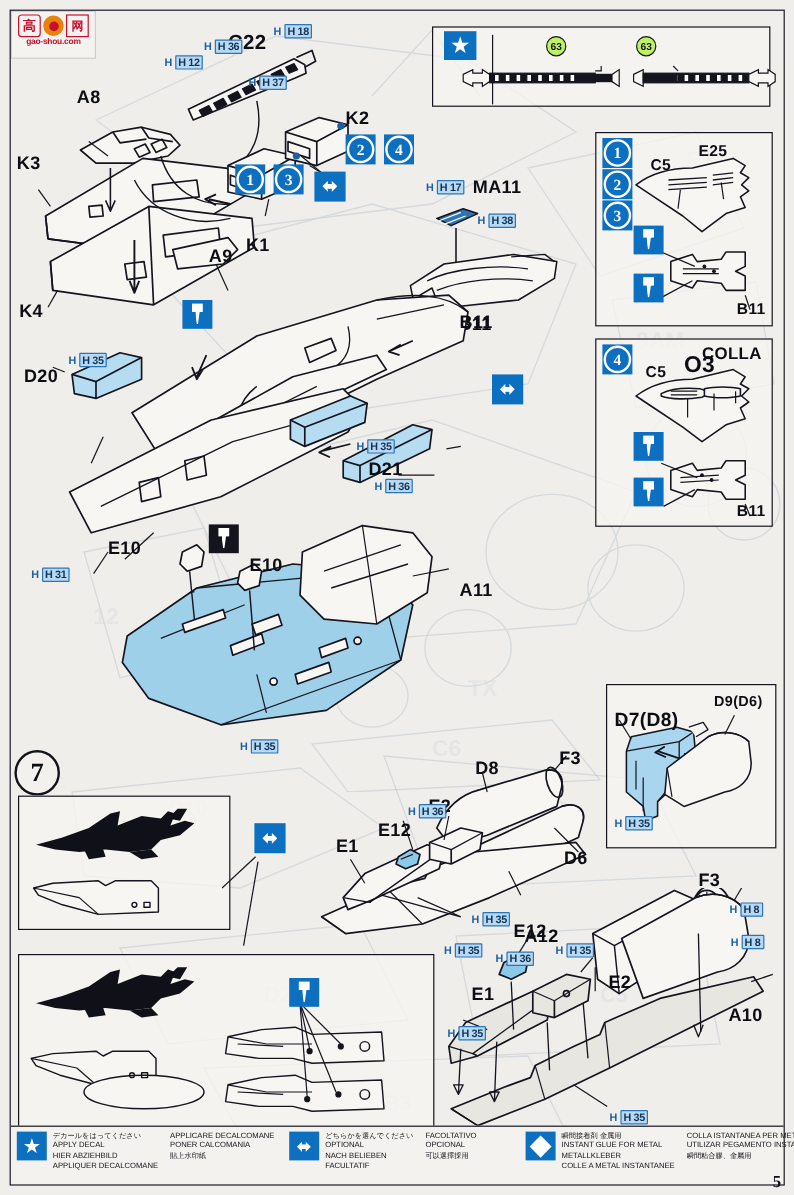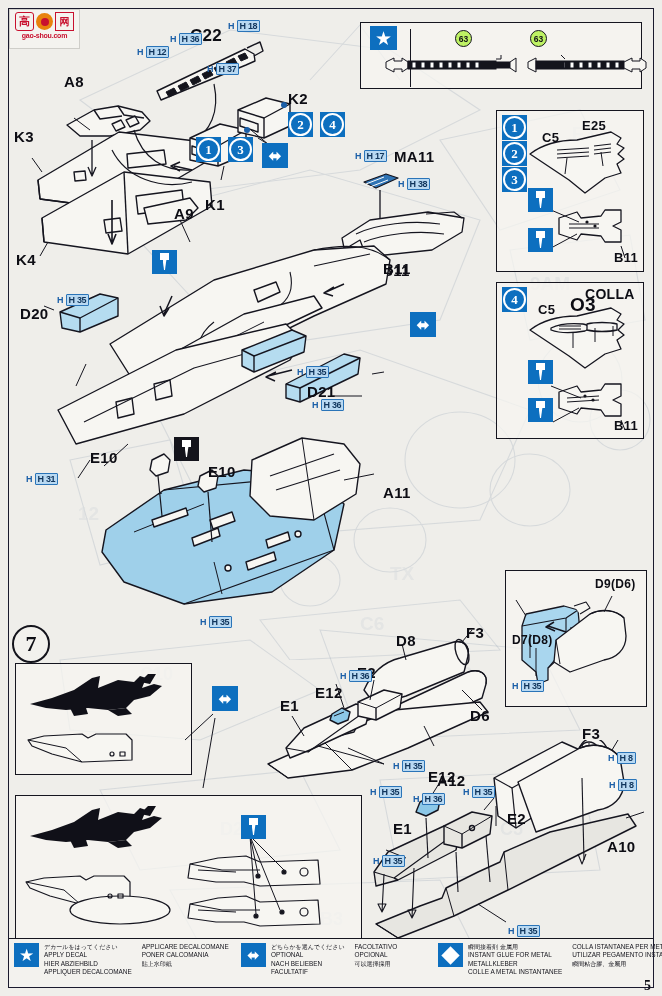--- a/index.html
+++ b/index.html
@@ -634,21 +634,21 @@
         <path d="M44 64 L48 88" stroke-width="1"></path>
 
         <path d="M54 56 L36 50 M42 46 L34 51 L43 55" stroke-width="1.5"></path>
 
         <path d="M14 40 L4 24" stroke-width="1"></path>
         <path d="M92 36 L100 20" stroke-width="1"></path>
         <path d="M24 72 L24 100" stroke-width="1"></path>
       </g>
     </svg>
   </div>
-  <div class="lbl sm" style="left:512px;top:592px;font-size:12px;margin-top:41px;">D7(D8)</div>
+  <div class="lbl sm" style="left:512px;top:592px;font-size:16px;">D7(D8)</div>
   <div class="lbl sm" style="left:595px;top:577px;font-size:12px;">D9(D6)</div>
   <div class="hchip" style="left:512px;top:680px;">
     <span>H</span>
       <span class="hn">H 35</span>
     </div>
 
   <div style="position:absolute;left:368px;top:740px;width:285px;height:205px;">
     <svg width="285" height="205" viewBox="0 0 285 205">
       <g fill="none" stroke="#15151f" stroke-width="1.4" stroke-linejoin="round">
 

